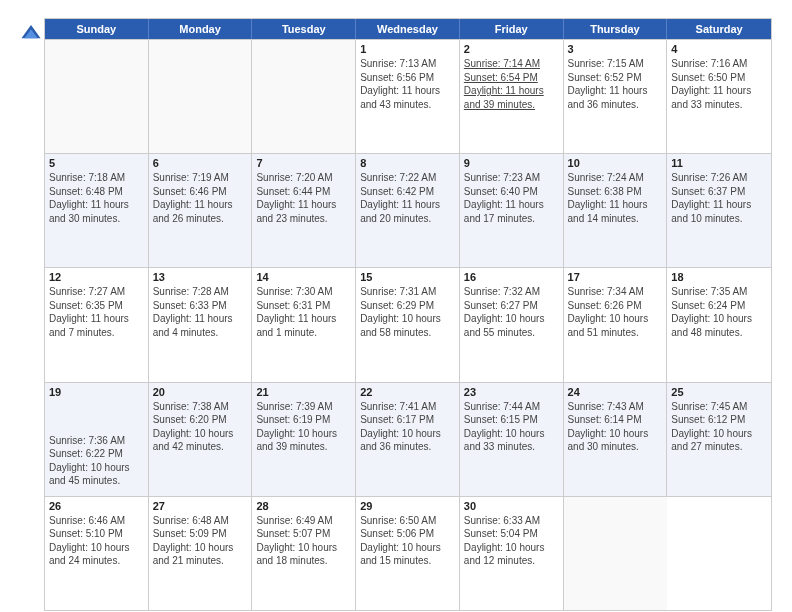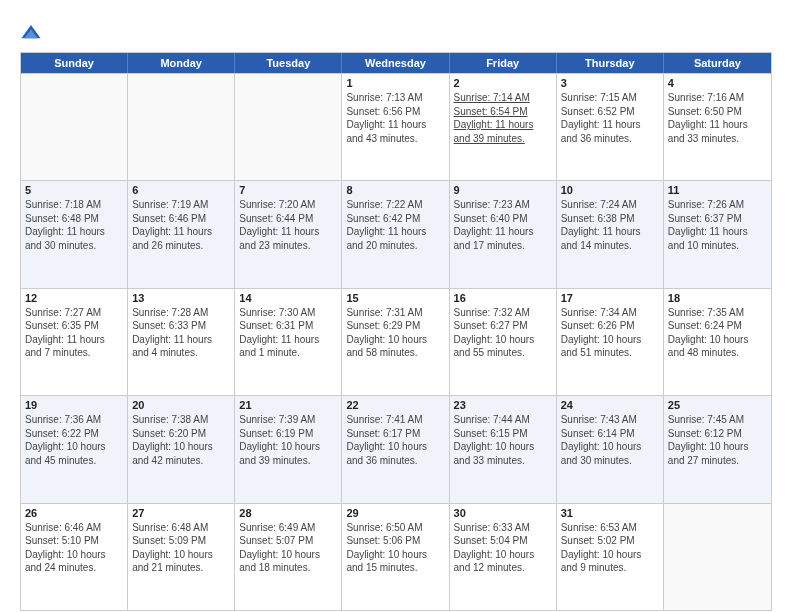--- a/index.html
+++ b/index.html
@@ -8,21 +8,21 @@
       background: #fff;
       width: 792px;
       height: 612px;
       overflow: hidden;
     }
     .page {
       width: 792px;
       height: 612px;
       padding: 18px 20px 1px 20px;
       display: flex;
-      flex-direction: column;
+      flex-direction: row;
     }
     .header {
       display: flex;
       justify-content: space-between;
       align-items: flex-start;
       margin-bottom: 8px;
     }
     .logo {
       display: flex;
       align-items: center;
@@ -263,21 +263,21 @@
           <div class="cal-cell">
             <div class="cell-day">18</div>
             <div class="cell-info" style="white-space: pre-line;">Sunrise: 7:35 AM
 Sunset: 6:24 PM
 Daylight: 10 hours and 48 minutes.</div>
           </div>
         </div>
         <div class="cal-row row-shade">
           <div class="cal-cell">
             <div class="cell-day">19</div>
-            <div class="cell-info" style="white-space: pre-line;">Sunrise: 7:36 AM
+            <div class="cell-info" style="white-space: pre-line; margin-top: 34px;">Sunrise: 7:36 AM
 Sunset: 6:22 PM
 Daylight: 10 hours and 45 minutes.</div>
           </div>
           <div class="cal-cell">
             <div class="cell-day">20</div>
             <div class="cell-info" style="white-space: pre-line;">Sunrise: 7:38 AM
 Sunset: 6:20 PM
 Daylight: 10 hours and 42 minutes.</div>
           </div>
           <div class="cal-cell">
@@ -334,24 +334,18 @@
             <div class="cell-day">29</div>
             <div class="cell-info" style="white-space: pre-line;">Sunrise: 6:50 AM
 Sunset: 5:06 PM
 Daylight: 10 hours and 15 minutes.</div>
           </div>
           <div class="cal-cell">
             <div class="cell-day">30</div>
             <div class="cell-info" style="white-space: pre-line;">Sunrise: 6:33 AM
 Sunset: 5:04 PM
 Daylight: 10 hours and 12 minutes.</div>
-          </div>
-          <div class="cal-cell">
-            <div class="cell-day">31</div>
-            <div class="cell-info" style="white-space: pre-line;">Sunrise: 6:53 AM
-Sunset: 5:02 PM
-Daylight: 10 hours and 9 minutes.</div>
           </div>
           <div class="cal-cell empty"></div>
         </div>
       </div>
   </div>
 </div>
 
 </body></html>

